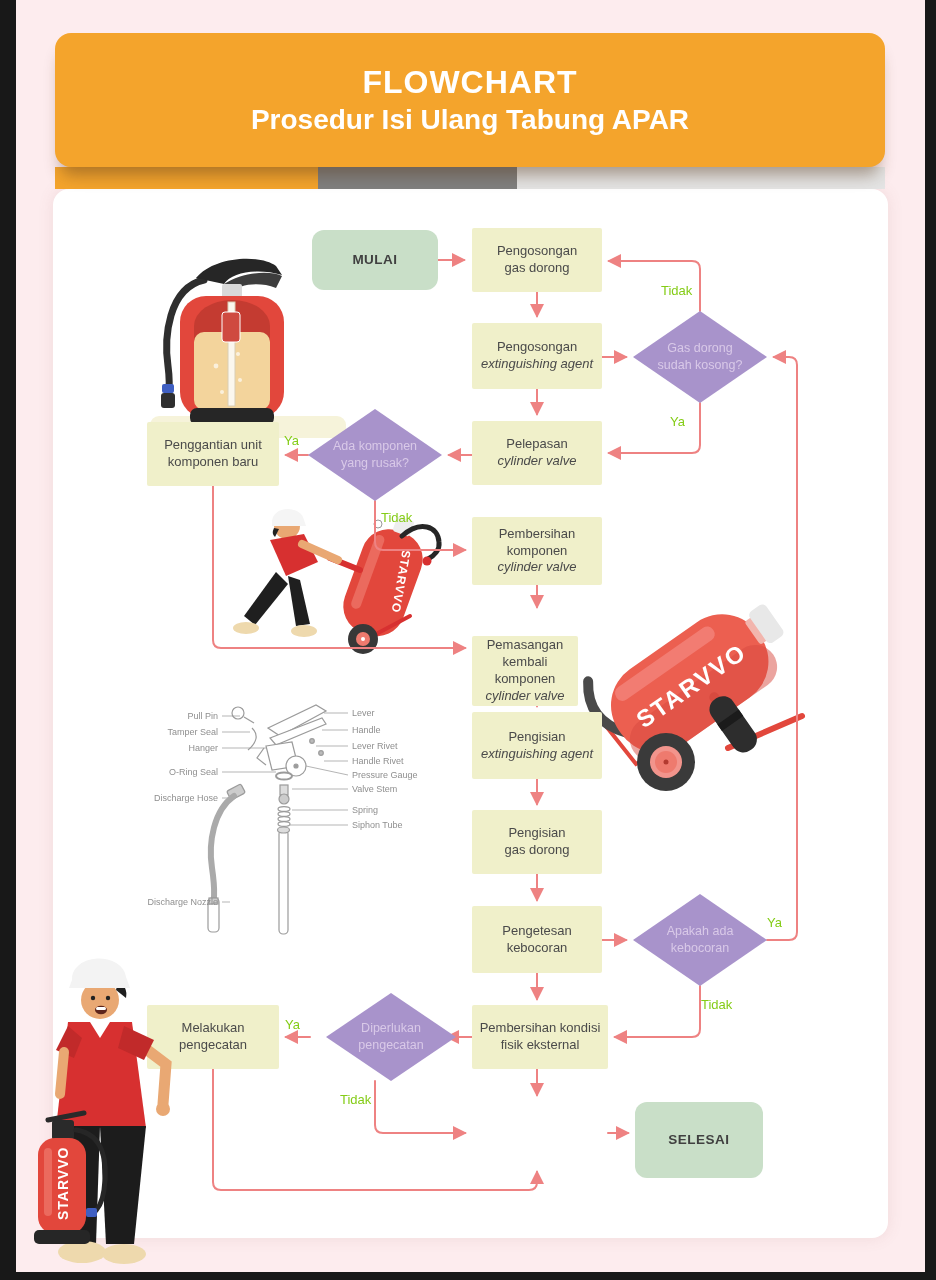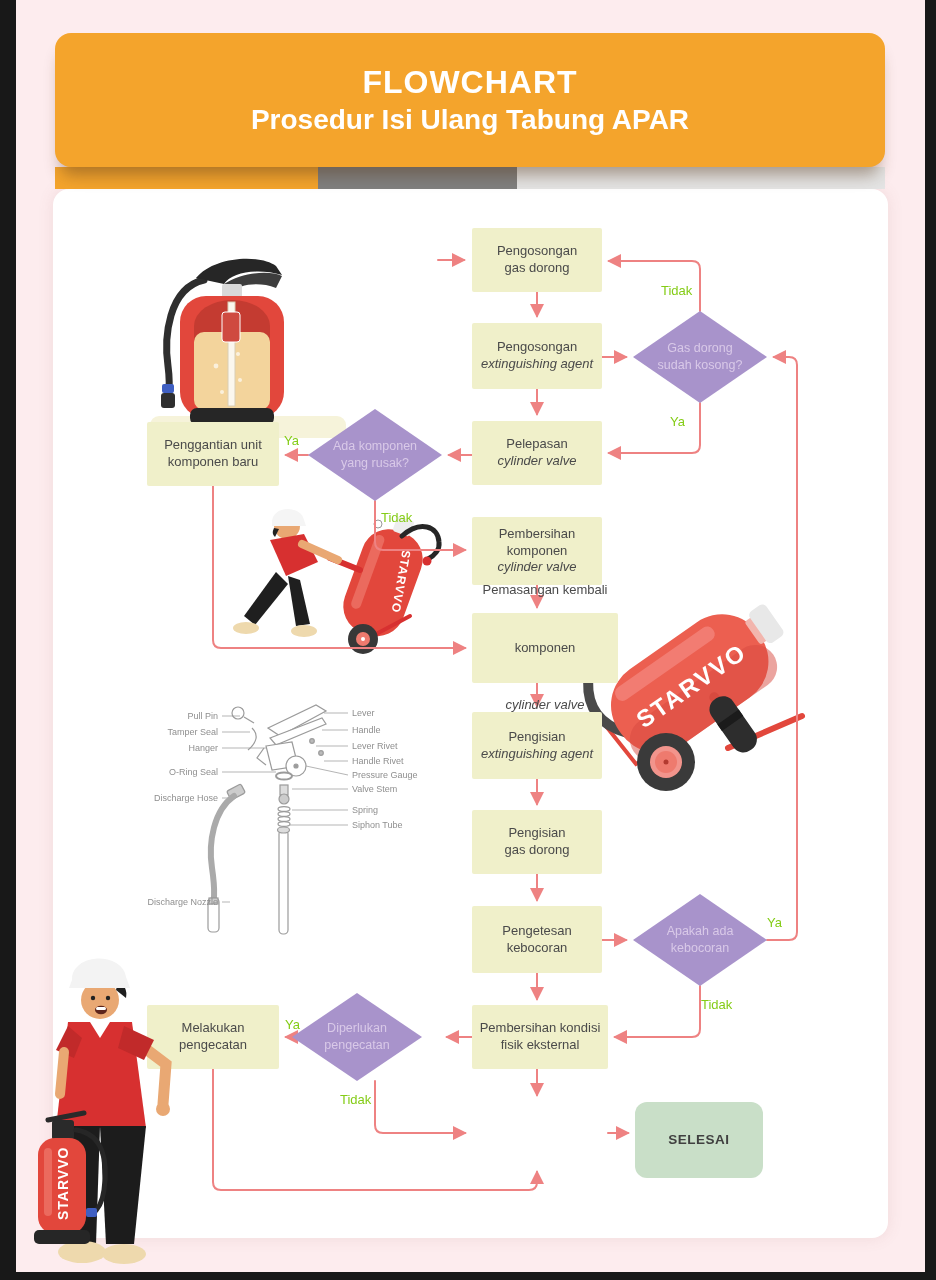--- a/index.html
+++ b/index.html
@@ -73,20 +73,23 @@
       <path d="M700 986 V1029 Q700 1037 692 1037 H615" marker-end="url(#ah)"></path>
       <path d="M472 1037 H447" marker-end="url(#ah)"></path>
       <path d="M310 1037 H286" marker-end="url(#ah)"></path>
       <path d="M375 1081 V1125 Q375 1133 383 1133 H465" marker-end="url(#ah)"></path>
       <path d="M537 1069 V1095" marker-end="url(#ah)"></path>
       <path d="M608 1133 H628" marker-end="url(#ah)"></path>
       <path d="M213 1069 V1182 Q213 1190 221 1190 H529 Q537 1190 537 1182 V1172" marker-end="url(#ah)"></path>
     </g>
   </svg>
 
+  <div class="node term" style="left:312px;top:230px;width:126px;height:60px;">
+      <span>MULAI</span>
+    </div>
   <div class="node term" style="left:635px;top:1102px;width:128px;height:76px;">
       <span>SELESAI</span>
     </div>
 
   <div class="node proc" style="left:472px;top:228px;width:130px;height:64px;">
     <span>Pengosongan</span>
       <span>gas dorong</span>
   </div>
   <div class="node proc" style="left:472px;top:323px;width:130px;height:66px;">
     <span>Pengosongan</span>
@@ -98,21 +101,21 @@
   </div>
   <div class="node proc" style="left:147px;top:422px;width:132px;height:64px;">
     <span>Penggantian unit</span>
       <span>komponen baru</span>
   </div>
   <div class="node proc" style="left:472px;top:517px;width:130px;height:68px;">
     <span>Pembersihan</span>
       <span>komponen</span>
       <span class="it">cylinder valve</span>
   </div>
-  <div class="node proc" style="left:472px;top:613px;width:146px;height:70px;gap:41px;">
+  <div class="node proc" style="left:472px;top:636px;width:106px;height:70px;">
     <span>Pemasangan kembali</span>
       <span>komponen</span>
       <span class="it">cylinder valve</span>
   </div>
   <div class="node proc" style="left:472px;top:712px;width:130px;height:67px;">
     <span>Pengisian</span>
       <span class="it">extinguishing agent</span>
   </div>
   <div class="node proc" style="left:472px;top:810px;width:130px;height:64px;">
     <span>Pengisian</span>
@@ -136,21 +139,21 @@
       <span>sudah kosong?</span>
   </div>
   <div class="diamond" style="left:308px;top:409px;width:134px;height:92px;">
     <span>Ada komponen</span>
       <span>yang rusak?</span>
   </div>
   <div class="diamond" style="left:633px;top:894px;width:134px;height:92px;">
     <span>Apakah ada</span>
       <span>kebocoran</span>
   </div>
-  <div class="diamond" style="left:292px;top:993px;width:130px;height:88px;">
+  <div class="diamond" style="left:326px;top:993px;width:130px;height:88px;">
     <span>Diperlukan</span>
       <span>pengecatan</span>
   </div>
 
   <div class="elabel" style="left:661px;top:283px;">Tidak</div>
   <div class="elabel" style="left:670px;top:414px;">Ya</div>
   <div class="elabel" style="left:284px;top:433px;">Ya</div>
   <div class="elabel" style="left:381px;top:510px;">Tidak</div>
   <div class="elabel" style="left:767px;top:915px;">Ya</div>
   <div class="elabel" style="left:701px;top:997px;">Tidak</div>

